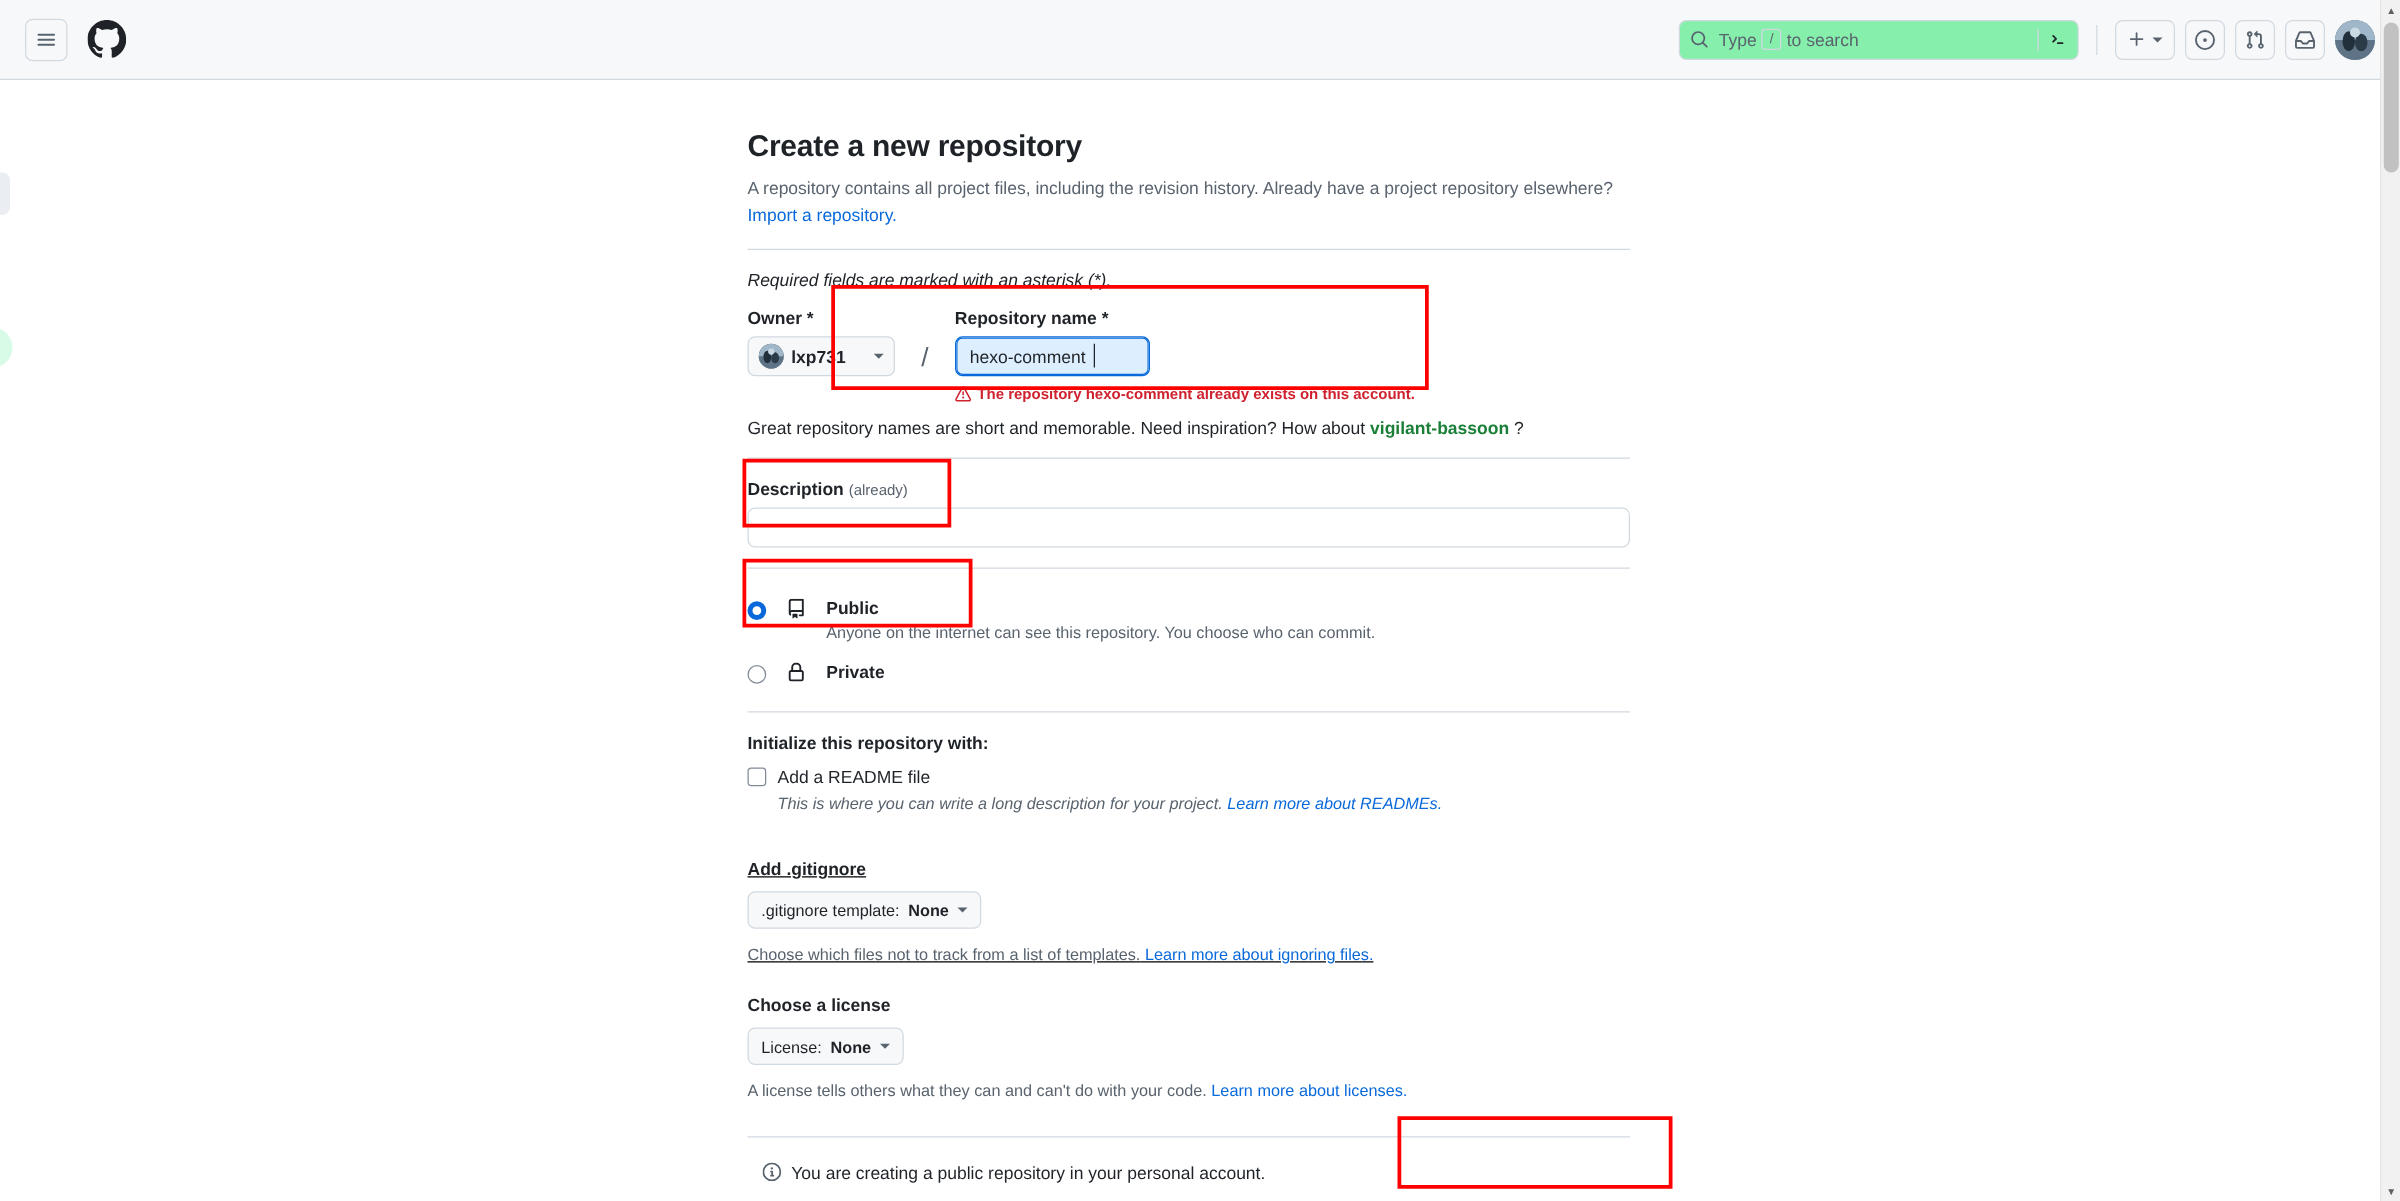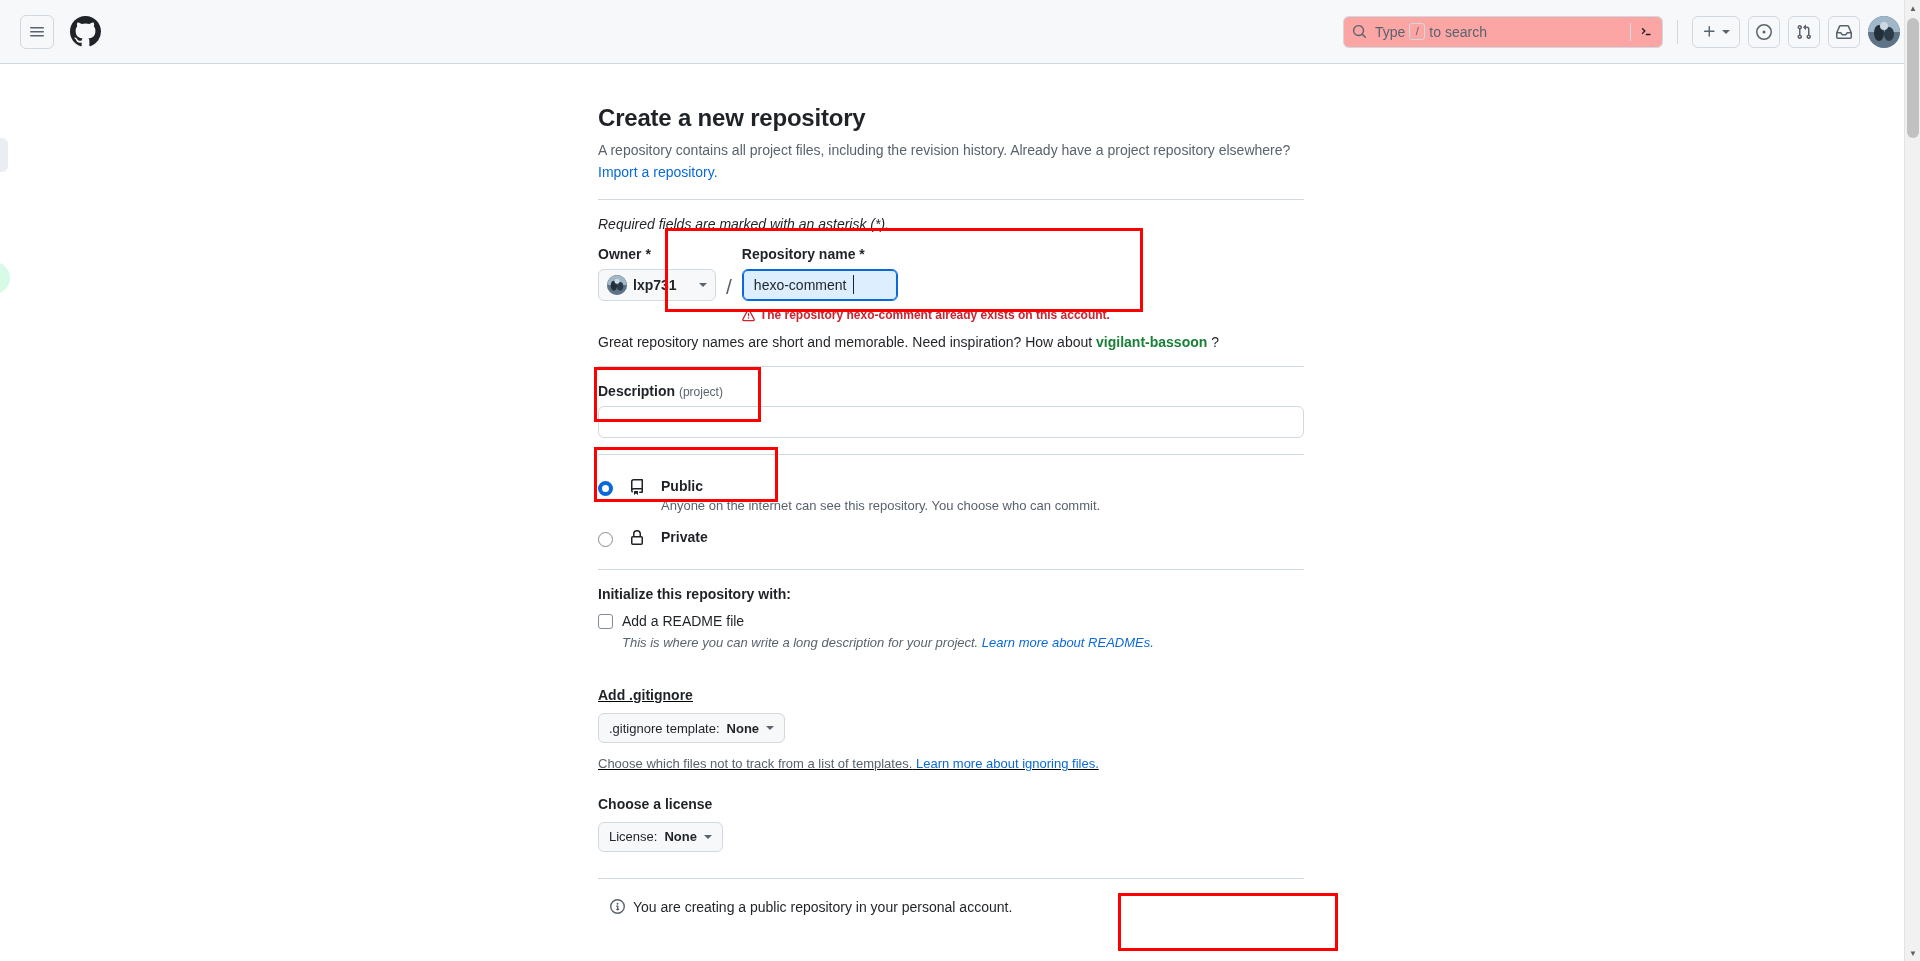--- a/index.html
+++ b/index.html
@@ -42,21 +42,21 @@
     margin-left: auto;
     display: flex;
     align-items: center;
     gap: 8px;
   }
   .search-box {
     width: 320px;
     height: 32px;
     border: 1px solid #d1d9e0;
     border-radius: 6px;
-    background: #fca5a5;
+    background: #86efac;
     display: flex;
     align-items: center;
     padding: 0 8px;
     gap: 8px;
     cursor: pointer;
   }
   .search-ph {
     flex: 1;
     font-size: 14px;
     color: #59636e;
@@ -205,21 +205,21 @@
   .optional-tag {
     font-weight: 400;
     color: #59636e;
     font-size: 12px;
   }
 
   
   .owner-row {
     display: flex;
     align-items: flex-start;
-    gap: 10px;
+    gap: 21px;
     position: relative;
   }
   .owner-col { width: 118px; flex: none; }
   .slash {
     font-size: 21px;
     color: #59636e;
     line-height: 1;
     padding-top: 30px;
     font-weight: 400;
   }
@@ -570,21 +570,21 @@
       <span>Great repository names are short and memorable. Need inspiration? How about</span>
       <span class="hint-green">vigilant-bassoon</span>
       <span>?</span>
     </p>
 
     <hr class="rule">
 
     <div>
       <label class="fld-label">
         <span>Description</span>
-        <span class="optional-tag">(project)</span>
+        <span class="optional-tag">(already)</span>
       </label>
       <input class="text-input" type="text" placeholder="" style="">
     </div>
 
     <hr class="rule">
 
     <div>
       <div class="radio-row">
         <span class="radio checked"></span>
         <span class="vis-icon">
@@ -638,20 +638,24 @@
       </div>
     </div>
 
     <div class="mt22">
       <div class="sect-head">Choose a license</div>
       <div class="sel-btn">
         <span>License:</span>
         <b>None</b>
         <span class="caret"></span>
       </div>
+      <div class="helper">
+        <span>A license tells others what they can and can't do with your code.</span>
+        <a class="lnk">Learn more about licenses.</a>
+      </div>
     </div>
 
     <hr class="rule" style="margin-top:26px;margin-bottom:20px;">
 
     <div class="notice">
       <span class="notice-ico">
         <svg width="15" height="15" viewBox="0 0 16 16" fill="currentColor" aria-hidden="true">
           <path d="M0 8a8 8 0 1 1 16 0A8 8 0 0 1 0 8Zm8-6.5a6.5 6.5 0 1 0 0 13 6.5 6.5 0 0 0 0-13ZM6.5 7.75A.75.75 0 0 1 7.25 7h1a.75.75 0 0 1 .75.75v2.75h.25a.75.75 0 0 1 0 1.5h-2a.75.75 0 0 1 0-1.5h.25v-2h-.25a.75.75 0 0 1-.75-.75ZM8 6a1 1 0 1 1 0-2 1 1 0 0 1 0 2Z"></path>
         </svg>
       </span>

